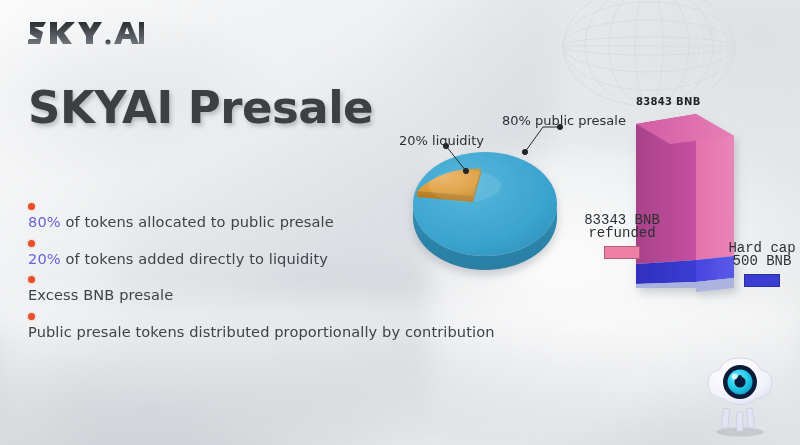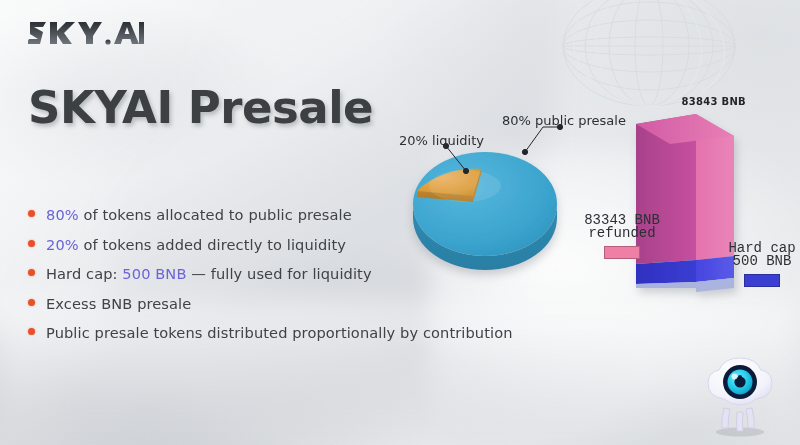--- a/index.html
+++ b/index.html
@@ -42,41 +42,41 @@
     position:absolute;left:28px;top:80px;width:430px;
     font-family:"DejaVu Sans",sans-serif;
     font-weight:700;font-size:45px;line-height:56px;letter-spacing:-0.5px;
     color:#3c4043;
     text-shadow:2px 3px 4px rgba(90,96,104,.35);
   }
   .title .l2{display:block;}
 
   
   .bullets{position:absolute;left:28px;top:206px;width:510px;}
-  .bullet{display:flex;align-items:baseline;margin-bottom:11.5px;}
+  .bullet{display:flex;align-items:baseline;margin-bottom:11.5px;flex-direction:column;}
   .dot{width:7px;height:7px;border-radius:50%;background:#e8502a;
        flex:0 0 auto;margin-right:11px;position:relative;top:-3px;
        box-shadow:0 0 2px rgba(232,80,42,.5);}
   .btxt{font-size:14.6px;line-height:18px;color:#3f4347;
         font-family:"DejaVu Sans",sans-serif;letter-spacing:.1px;}
   .accent{color:#6b63d8;}
 
   
   .pie-wrap{position:absolute;left:395px;top:112px;width:190px;height:170px;}
   .pie-wrap svg{display:block;overflow:visible;}
 
   .calloutTxt{position:absolute;font-family:"DejaVu Sans",sans-serif;
               font-size:13px;color:#2c3034;white-space:nowrap;}
   #lbl-liquidity{left:399px;top:133px;}
   #lbl-presale{left:502px;top:113px;}
 
   
   .bar-wrap{position:absolute;left:600px;top:92px;width:200px;height:200px;}
   .bar-wrap svg{display:block;overflow:visible;}
-  .bar-total{position:absolute;left:636px;top:96px;width:110px;text-align:right;
+  .bar-total{position:absolute;left:636px;top:96px;width:110px;text-align:left;
     font-family:"DejaVu Sans",sans-serif;font-size:10px;font-weight:700;color:#22262a;letter-spacing:.3px;}
 
   .legend{position:absolute;font-family:Liberation Mono, monospace;font-size:14px;
           line-height:12.6px;color:#2c3034;}
   #legend-left{left:583px;top:214px;width:78px;text-align:center;}
   #legend-right{left:727px;top:214px;width:70px;text-align:center;margin-top:28px;}
   .swatch{width:34px;height:11px;margin:7px auto 0;border:1px solid rgba(0,0,0,.25);}
   #sw-refund{background:#ef7fa5;}
   #sw-cap{background:#3a3ed2;}
 
@@ -141,24 +141,20 @@
     <div class="bullet">
       <span class="dot"></span>
       <span class="btxt"><span class="accent">80%</span><span> of tokens allocated to public presale</span></span>
     </div>
 
     <div class="bullet">
       <span class="dot"></span>
       <span class="btxt"><span class="accent">20%</span><span> of tokens added directly to liquidity</span></span>
     </div>
 
-    <div class="bullet">
-      <span class="dot"></span>
-      <span class="btxt"><span>Hard cap: </span><span class="accent">500 BNB</span><span> — fully used for liquidity</span></span>
-    </div>
 
     <div class="bullet">
       <span class="dot"></span>
       <span class="btxt">Excess BNB presale</span>
     </div>
 
     <div class="bullet">
       <span class="dot"></span>
       <span class="btxt">Public presale tokens distributed proportionally by contribution</span>
     </div>

